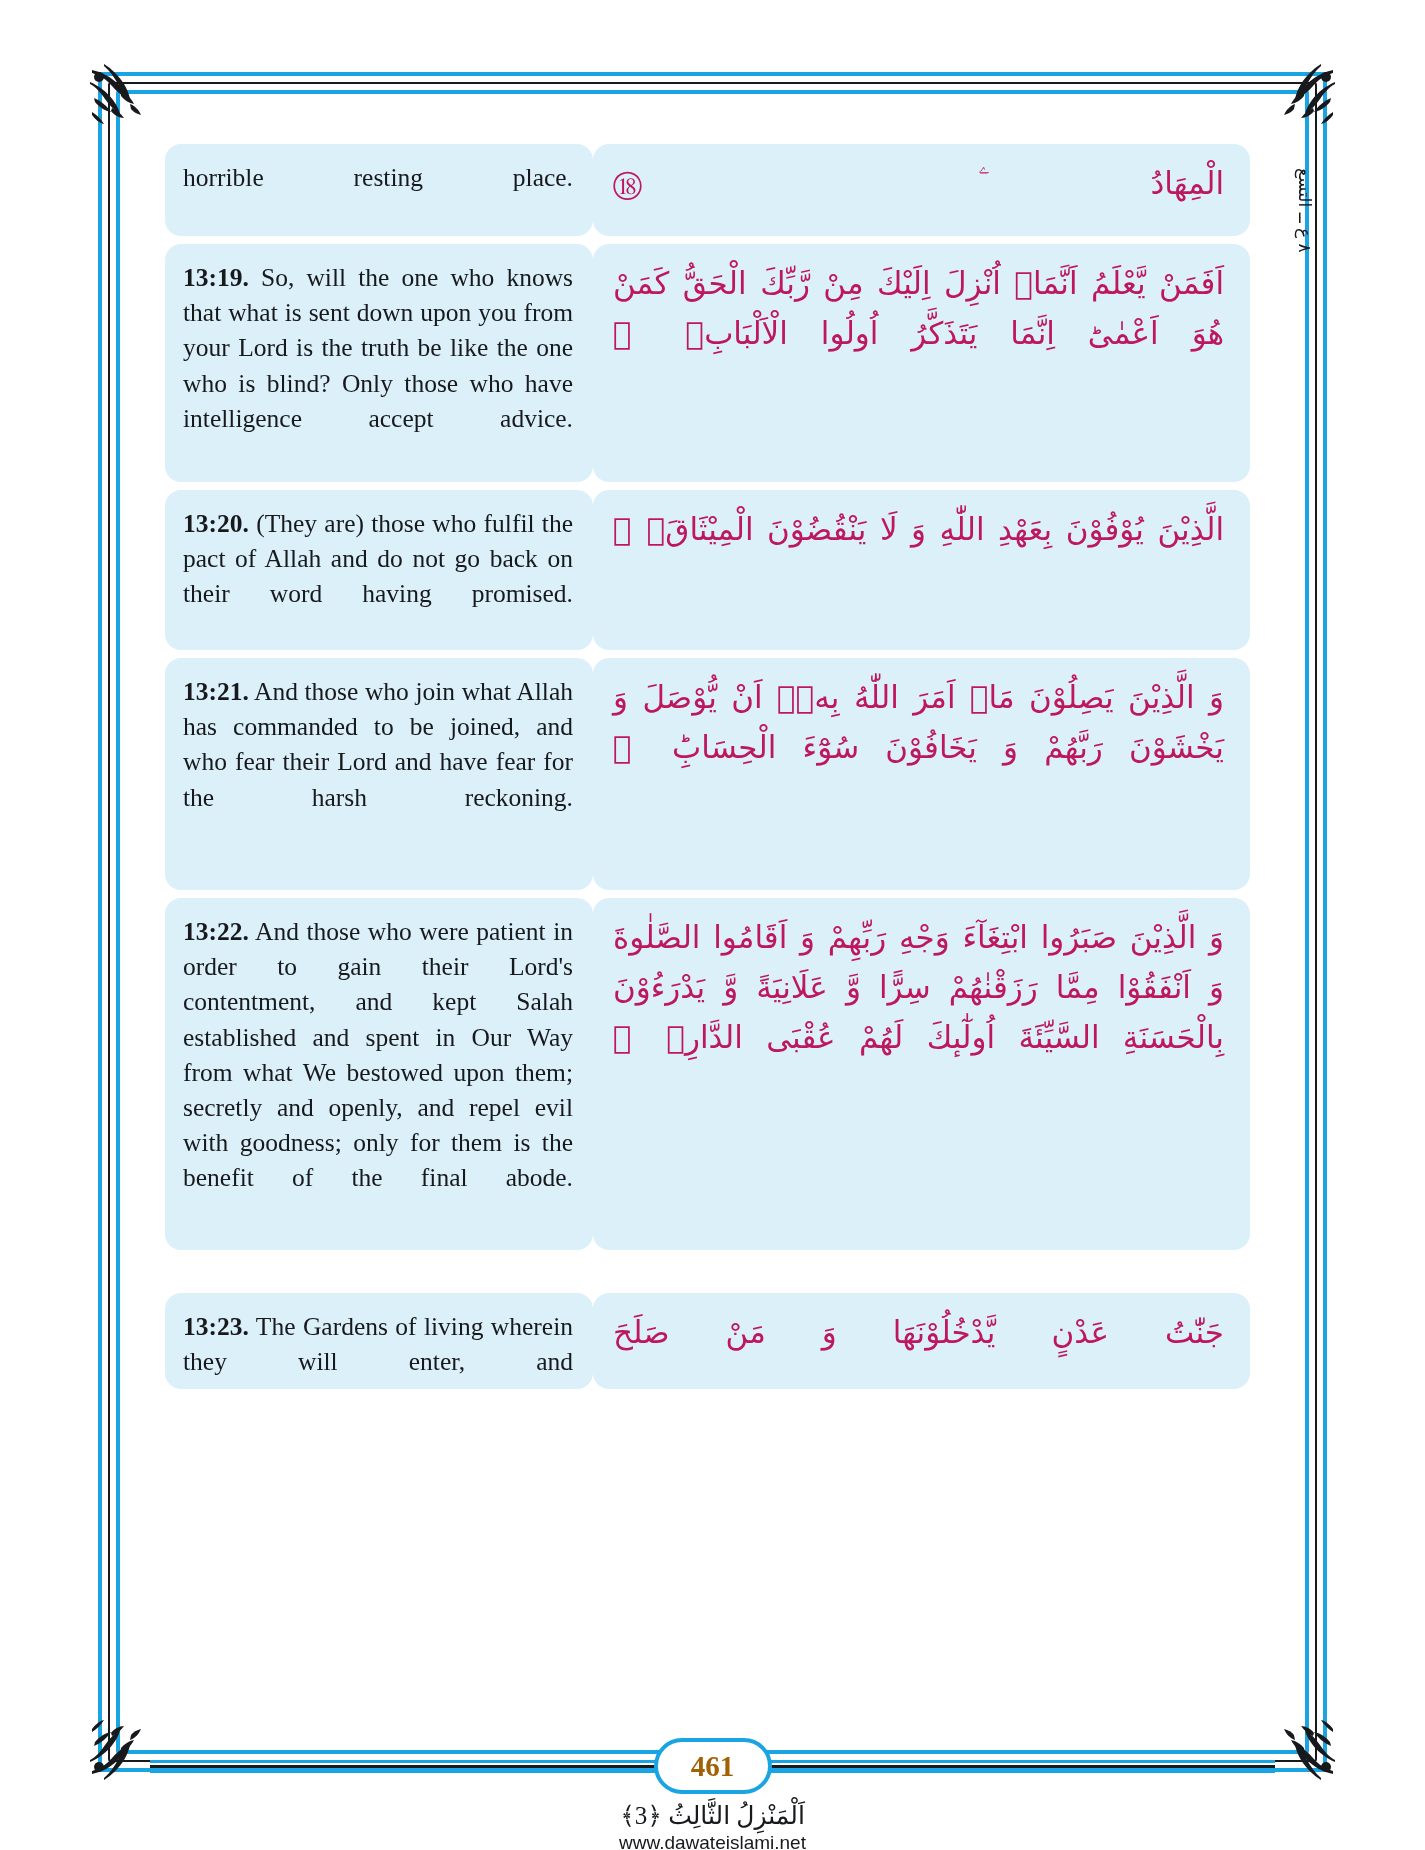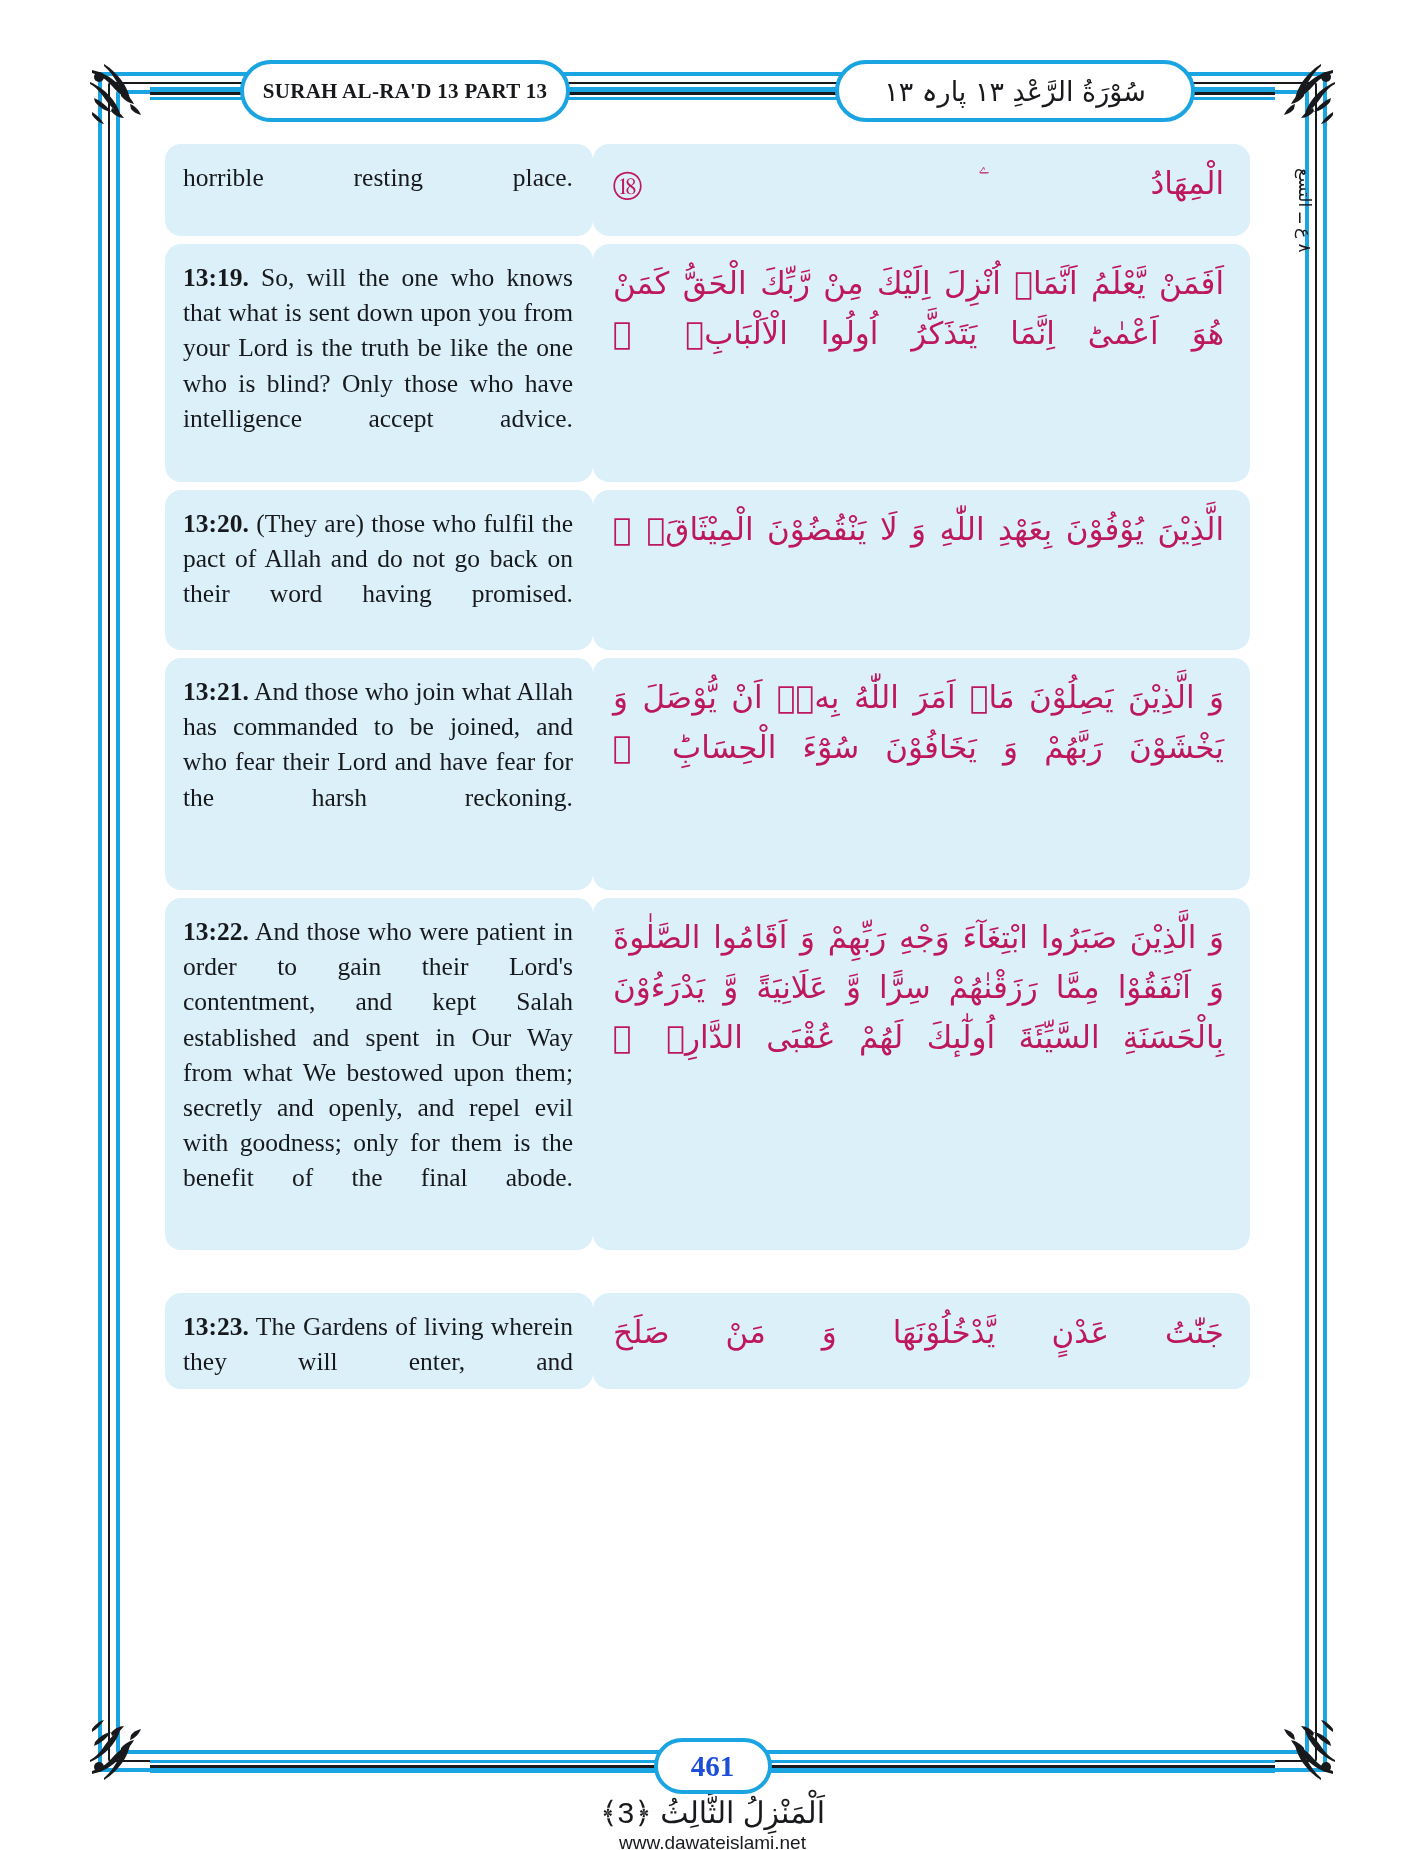--- a/index.html
+++ b/index.html
@@ -176,29 +176,29 @@
     bottom:56px;
     width:118px;height:56px;
     background:#ffffff;
     border:4px solid #1ba4e2;
     border-radius:28px;
     display:flex;align-items:center;justify-content:center;
     box-sizing:border-box;
     font-family:"Liberation Serif", serif;
     font-weight:bold;
     font-size:29px;
-    color:#1d4ed8;
+    color:#a16207;
     z-index:5;
   }
   .manzil{
     position:absolute;
     left:50%;transform:translateX(-50%);
     bottom:20px;
-    font-family:Liberation Sans, sans-serif;
-    font-size:30px;
+    font-family:Liberation Serif, serif;
+    font-size:25px;
     color:#17191c;
     direction:rtl;
     white-space:nowrap;
     margin-top:44px;
   }
   .site{
     position:absolute;
     left:50%;transform:translateX(-50%);
     bottom:-4px;
     font-family:"Liberation Sans", sans-serif;
@@ -262,33 +262,20 @@
       <path d="M4 22c9 4 17 10 23 18 3 4 6 9 7 14-6-4-11-9-15-15-4-6-9-12-15-15z"></path>
       <circle cx="13" cy="17" r="5"></circle>
       <path d="M34 30c6 3 11 8 14 14-5-1-10-4-13-8z"></path>
       <path d="M44 44c5 2 9 6 11 11-4-1-8-3-10-6z"></path>
       <path d="M8 38c7 3 13 8 17 14-6-1-12-5-16-10z"></path>
       <path d="M26 48c5 2 9 6 12 10-5 0-10-3-13-7z"></path>
       <path d="M6 52c5 3 9 7 12 12-5-1-9-5-12-9z"></path>
     </svg>
   </div>
 
-  <div class="header">
-    <div class="hdr-rule">
-      <div class="l1"></div>
-        <div class="l2"></div>
-        <div class="l3"></div>
-    </div>
-    <div class="hdr-pill hdr-left">
-      <span class="hdr-left-text">SURAH AL-RA'D 13 PART 13</span>
-    </div>
-    <div class="hdr-pill hdr-right">
-      <span class="hdr-right-text">سُوْرَةُ الرَّعْدِ ١٣ پارہ ١٣</span>
-    </div>
-  </div>
 
   <div class="ruku">٨ ع ــ التسع</div>
 
   <div class="content">
 
     <div class="verse-row">
       <div class="cell cell-en h-a">
         <span>horrible resting place.</span>
       </div>
       <div class="cell cell-ar h-a">الْمِهَادُ ۧ ⑱</div>

